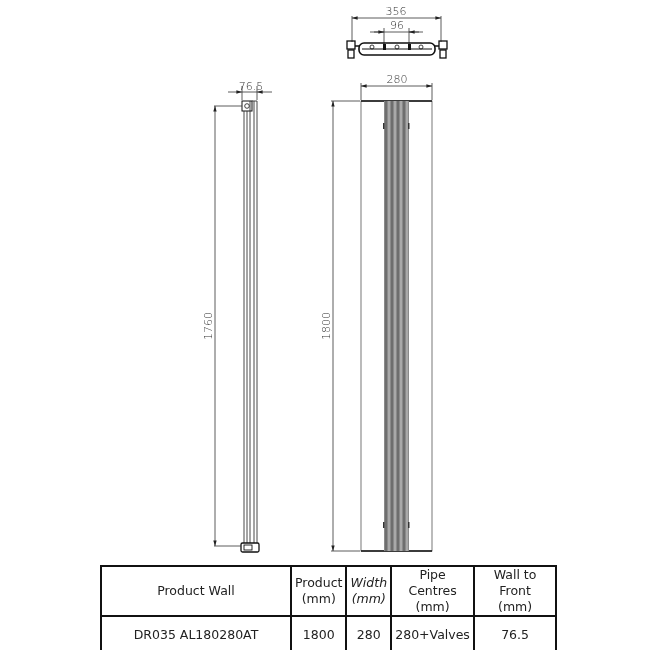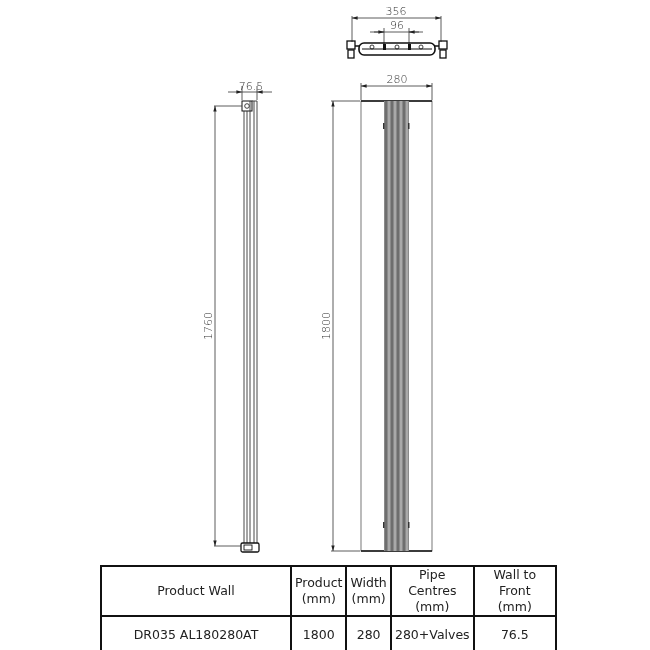--- a/index.html
+++ b/index.html
@@ -6,21 +6,21 @@
     body { width: 650px; height: 650px; position: relative; overflow: hidden; font-family: "DejaVu Sans", sans-serif; color: #222; }
     .drawing { position: absolute; left: 0; top: 0; width: 650px; height: 560px; }
     .dimtext { font-family: "DejaVu Sans", sans-serif; font-size: 11px; fill: #333; font-weight: 300; }
     .spec-table { position: absolute; left: 100px; top: 565px; border-collapse: collapse; border: 2px solid #111; font-family: "DejaVu Sans", sans-serif; font-size: 12.5px; color: #222; }
     .spec-table th, .spec-table td { border: 2px solid #111; text-align: center; padding: 0 3px; font-weight: normal; }
     .spec-table thead tr { height: 36px; }
     .spec-table tbody tr { height: 36px; }
     .spec-table th { line-height: 16px; }
     .col-code { width: 182px; }
     .col-h { width: 40px; }
-    .col-w { width: 36px; }
+    .col-w { width: 36px; font-style: italic; }
     .col-pc { width: 75px; margin-top: 24px; }
     .col-wf { width: 74px; }
   </style>
 </head>
 <body>
 
 <svg class="drawing" width="650" height="560" viewBox="0 0 650 560" xmlns="http://www.w3.org/2000/svg">
   <defs>
     <marker id="arr" viewBox="0 0 10 10" refX="10" refY="5" markerWidth="7" markerHeight="7" orient="auto-start-reverse">
       <path d="M0,2 L10,5 L0,8 z" fill="#222"></path>

